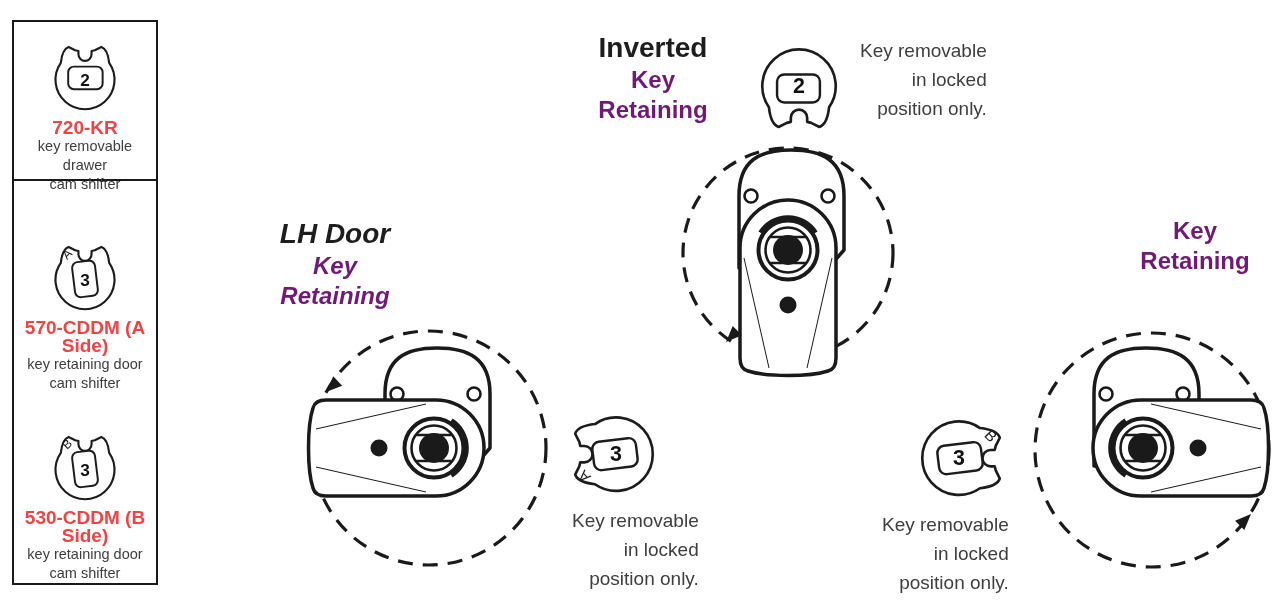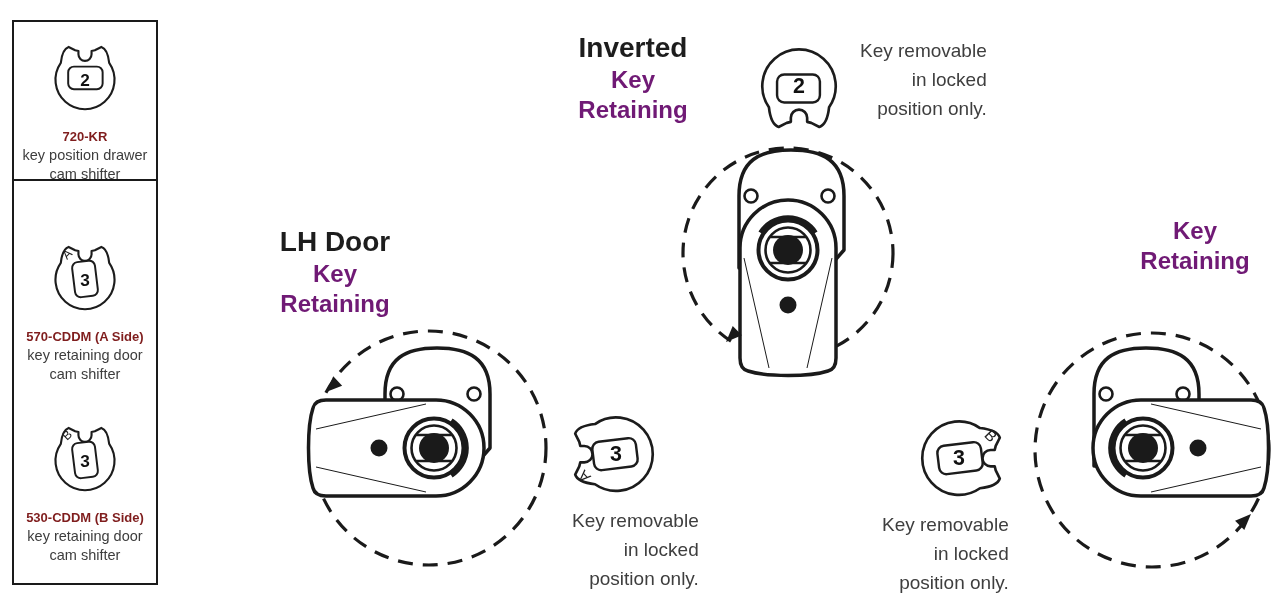--- a/index.html
+++ b/index.html
@@ -7,21 +7,21 @@
          font-family:"Liberation Sans", sans-serif;color:#1e1e1e;}
   .abs{position:absolute;}
 
   
   .sidebar{left:12px;top:20px;width:146px;height:565px;border:2px solid #1a1a1a;box-sizing:border-box;}
   .side-sec{display:flex;flex-direction:column;align-items:center;box-sizing:border-box;}
   .sec1{height:159px;border-bottom:2px solid #1a1a1a;padding-top:11px;}
   .sec2{padding-top:52px;}
   .cam-sm{width:82px;height:82px;flex:0 0 auto;}
   .cam-lg{width:102px;height:102px;}
-  .part-label{margin-top:13px;font-size:13px;font-weight:700;color:#7f1d1d;line-height:18px;text-align:center;}
+  .part-label{margin-top:4px;font-size:19px;font-weight:700;color:#ef4444;line-height:18px;text-align:center;}
   .part-desc{font-size:14.5px;color:#3d3d3d;line-height:19px;text-align:center;}
   .fig-gap{margin-top:30px;}
 
   
   .grp-title{text-align:center;}
   .t-big{font-size:28px;font-weight:700;line-height:35px;color:#1d1d1d;}
   .t-sub{font-size:24px;font-weight:700;line-height:30px;color:#701a75;}
 
   
   .note{font-size:19px;color:#3e3e3e;line-height:29px;text-align:right;}
@@ -69,21 +69,21 @@
   </svg>
 
   <div class="abs sidebar">
     <div class="side-sec sec1">
       <svg class="cam-sm" viewBox="0 0 100 100">
         <use href="#cam-outline"></use>
           <use href="#cam-inner-h"></use>
         <text class="cam-num" x="50" y="57" text-anchor="middle" dominant-baseline="central">2</text>
       </svg>
       <div class="part-label">720-KR</div>
-      <div class="part-desc">key position drawer</div>
+      <div class="part-desc">key removable drawer</div>
       <div class="part-desc">cam shifter</div>
     </div>
 
     <div class="side-sec sec2">
       <svg class="cam-sm" viewBox="0 0 100 100">
         <g>
           <use href="#cam-outline"></use>
             <use href="#cam-inner-v"></use>
           <text class="cam-letter" x="28" y="33" transform="rotate(-44 28 33)">A</text>
         </g>
@@ -100,21 +100,21 @@
           <text class="cam-letter" x="28" y="33" transform="rotate(-44 28 33)">B</text>
         </g>
         <text class="cam-num" x="50" y="57" text-anchor="middle" dominant-baseline="central">3</text>
       </svg>
       <div class="part-label">530-CDDM (B Side)</div>
       <div class="part-desc">key retaining door</div>
       <div class="part-desc">cam shifter</div>
     </div>
   </div>
 
-  <div class="abs grp-title" style="left:548px;top:30px;width:170px;">
+  <div class="abs grp-title" style="left:568px;top:30px;width:170px;">
     <div class="t-big">Inverted</div>
     <div class="t-sub">Key</div>
     <div class="t-sub">Retaining</div>
   </div>
 
   <svg class="abs cam-lg" style="left:748px;top:28px;" viewBox="0 0 100 100">
     <g transform="rotate(180 50 57)">
       <use href="#cam-outline"></use>
         <use href="#cam-inner-h"></use>
     </g>
@@ -128,21 +128,21 @@
   </div>
 
   <svg class="abs lock-svg" style="left:658px;top:120px;" viewBox="-130 -130 260 260">
     <circle class="dash-circle" cx="0" cy="3" r="105"></circle>
     <use href="#lock-plate"></use>
     <use href="#lock-body" transform="rotate(0)"></use>
     <use href="#lock-cyl"></use>
     <polygon class="rot-arrow" points="0,0 -16,-6.5 -16,6.5" transform="translate(-62 92) rotate(135)"></polygon>
   </svg>
 
-  <div class="abs grp-title" style="left:250px;top:224px;width:170px;">
+  <div class="abs grp-title" style="left:250px;top:216px;width:170px;font-style:italic;">
     <div class="t-big">LH Door</div>
     <div class="t-sub">Key</div>
     <div class="t-sub">Retaining</div>
   </div>
 
   <svg class="abs lock-svg" style="left:304px;top:318px;" viewBox="-130 -130 260 260">
     <circle class="dash-circle" cx="-5" cy="0" r="117"></circle>
     <use href="#lock-plate"></use>
     <use href="#lock-body" transform="rotate(90)"></use>
     <use href="#lock-cyl"></use>

